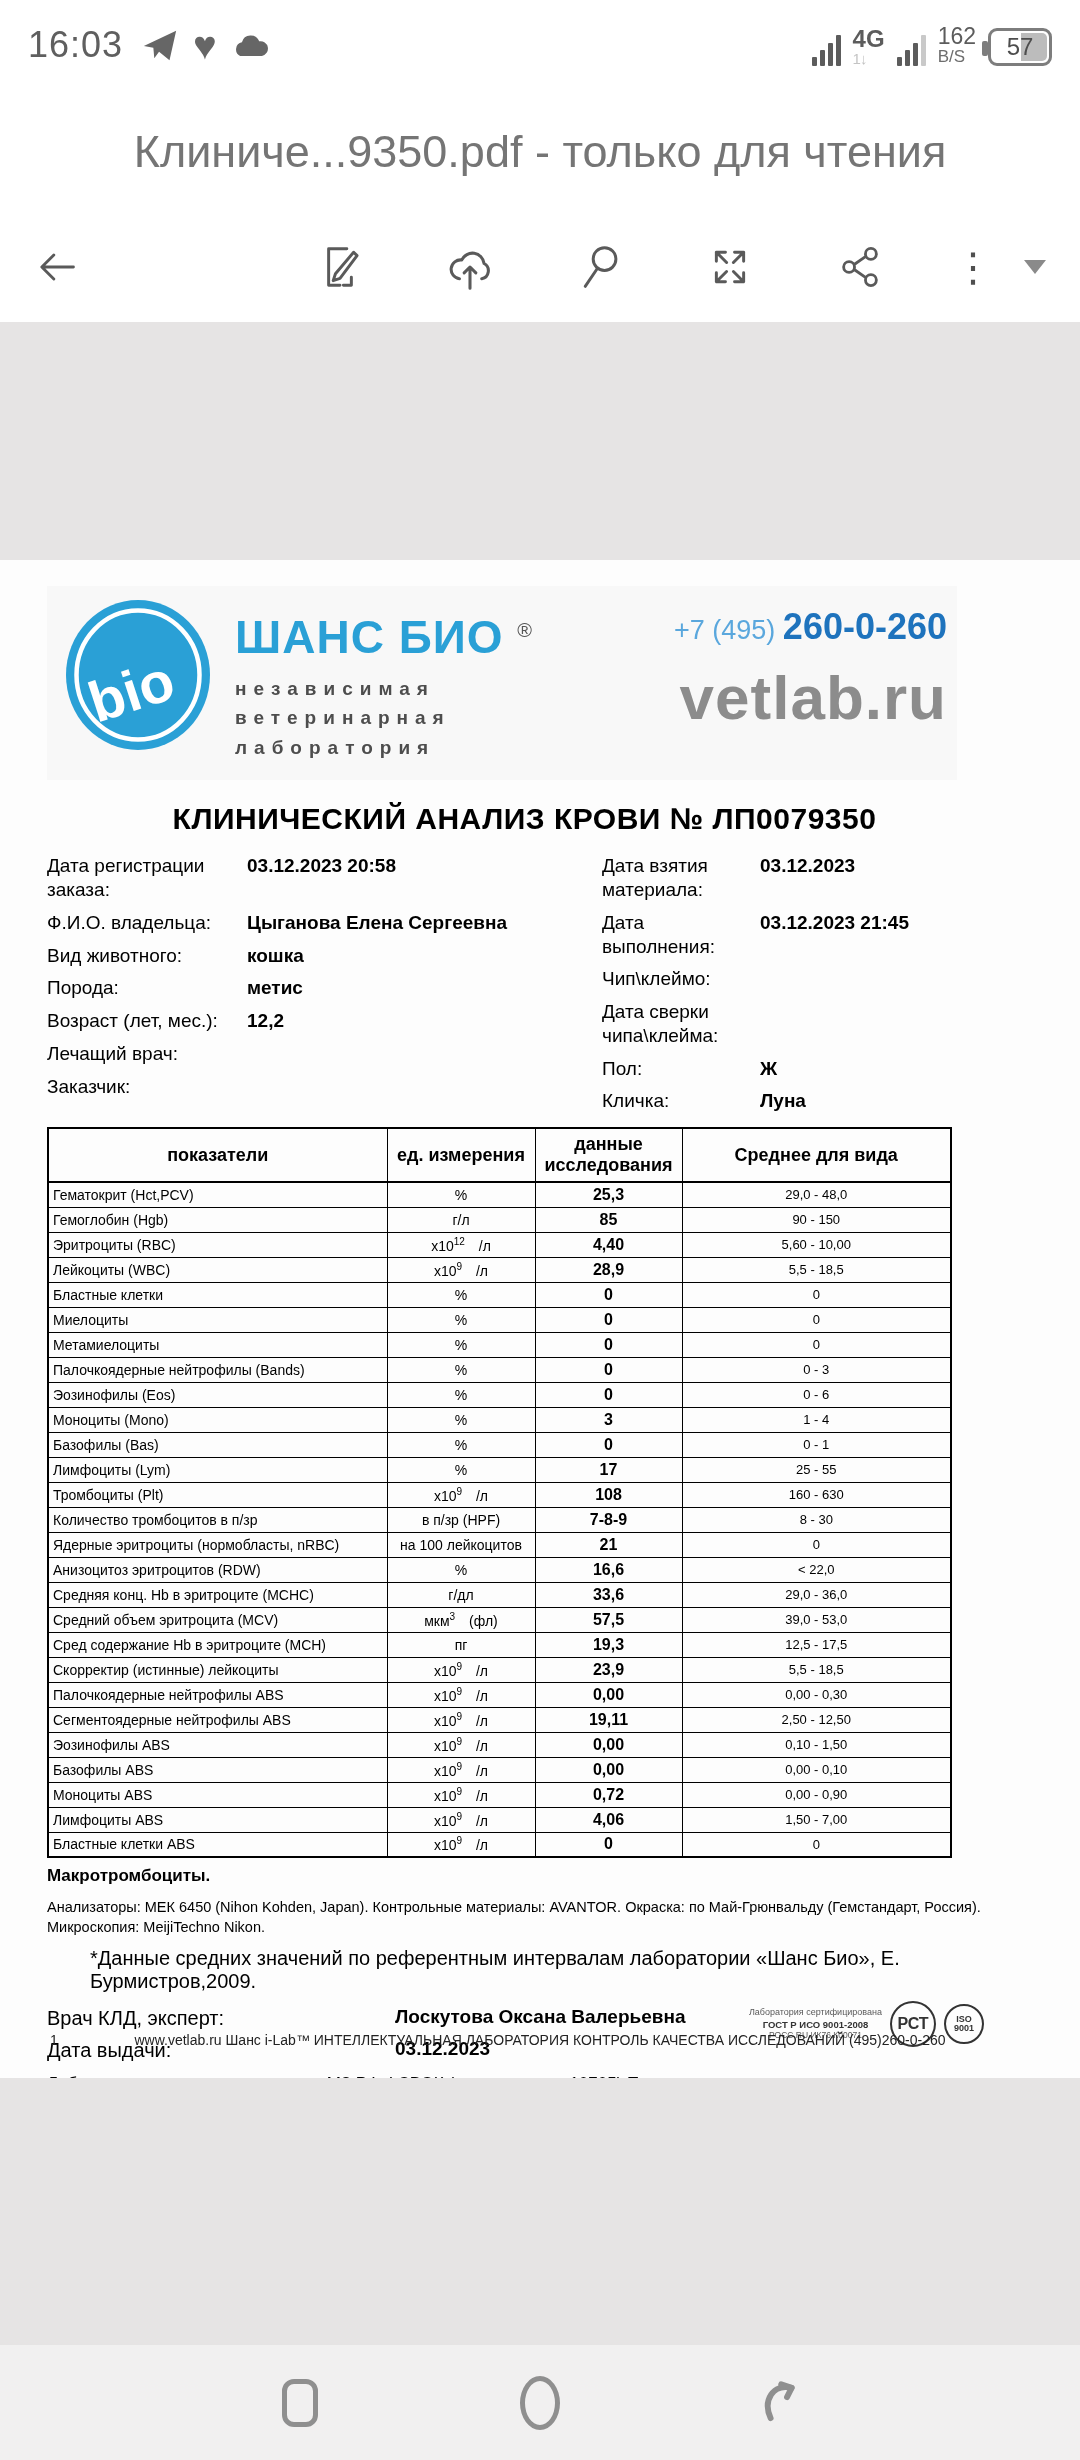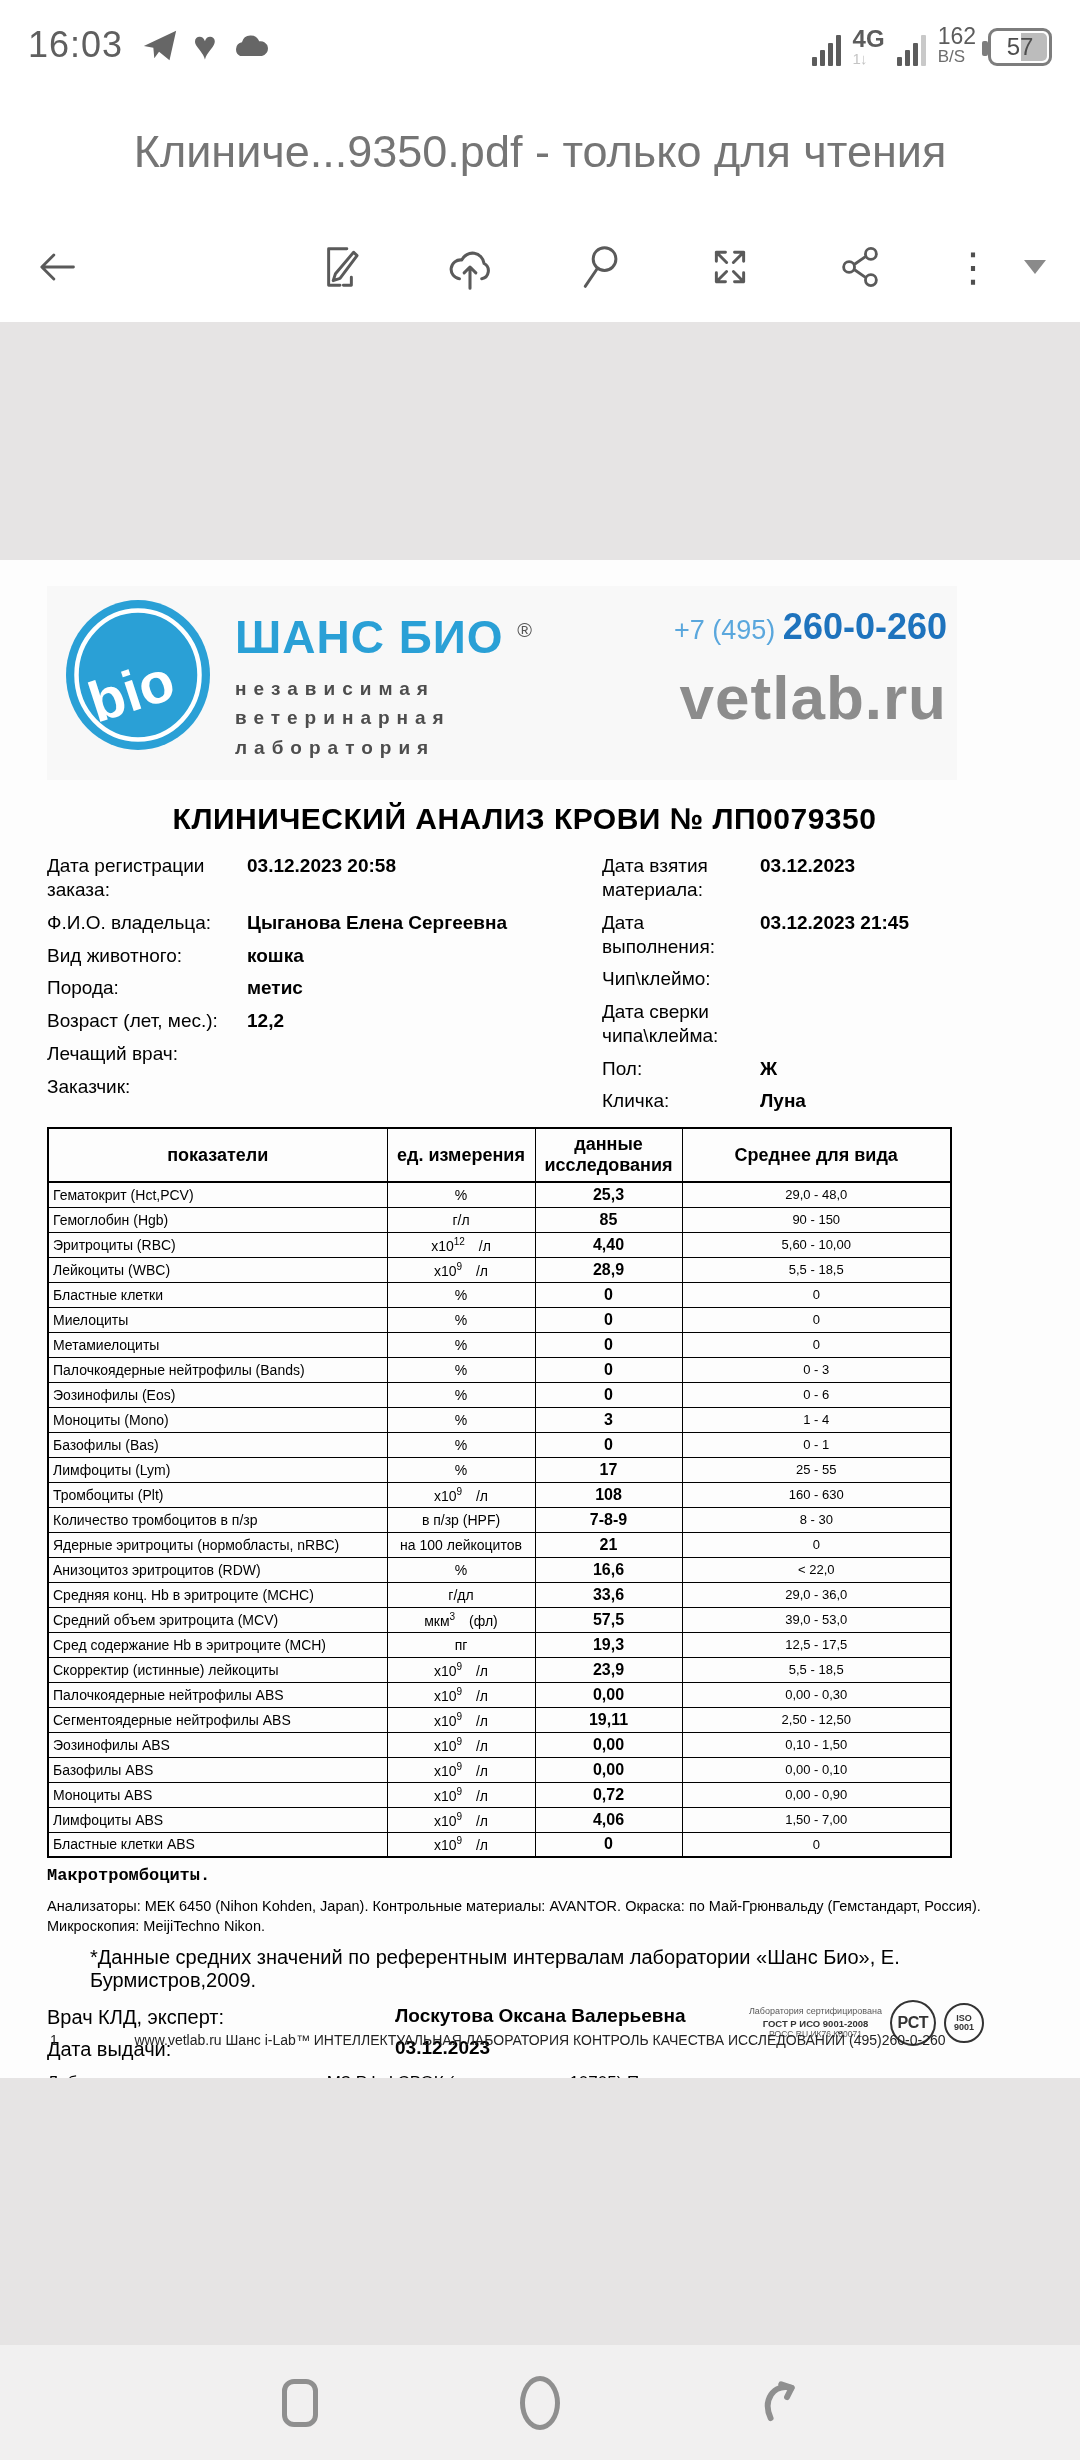--- a/index.html
+++ b/index.html
@@ -84,21 +84,21 @@
   table.results th { font-size:18px; font-weight:bold; height:54px; padding:2px 4px; border-bottom:2px solid #000; }
   table.results td { height:25px; padding:1px 4px; }
   td.c-name { font-size:14px; text-align:left; padding-left:7px; }
   td.c-unit { font-size:14px; text-align:center; }
   td.c-unit sup { font-size:10px; margin-right:10px; }
   td.c-val  { font-size:16px; font-weight:bold; text-align:center; }
   td.c-rng  { font-size:13px; text-align:center; }
   col.w1{width:339px;} col.w2{width:148px;} col.w3{width:147px;} col.w4{width:269px;}
 
   .comments-title { font-size:17px; font-weight:bold; margin-top:6px; }
-  .comments-body  { font-size:17px; font-weight:bold; margin-top:8px;font-family:Liberation Mono, monospace; }
+  .comments-body  { font-size:17px; font-weight:bold; margin-top:8px; }
   .analyzers { font-size:14.5px; margin-top:12px; width:1010px; line-height:1.35; }
   .ref-note  { font-size:20px; margin-top:10px;margin-left:43px; }
 
   .sign-block { position:relative; margin-top:12px; width:1010px; }
   .sign-row { display:flex; font-size:20px; line-height:1.3; margin-bottom:6px; }
   .sign-row .lbl { width:348px; }
   .sign-row .val { font-weight:bold; font-size:19px; }
   .cert { position:absolute; right:73px; top:-4px; display:flex; align-items:center; gap:8px; }
   .cert-text { text-align:center; color:#5a5a5a; line-height:1.25; }
   .cert-text .l1 { font-size:9px; }

